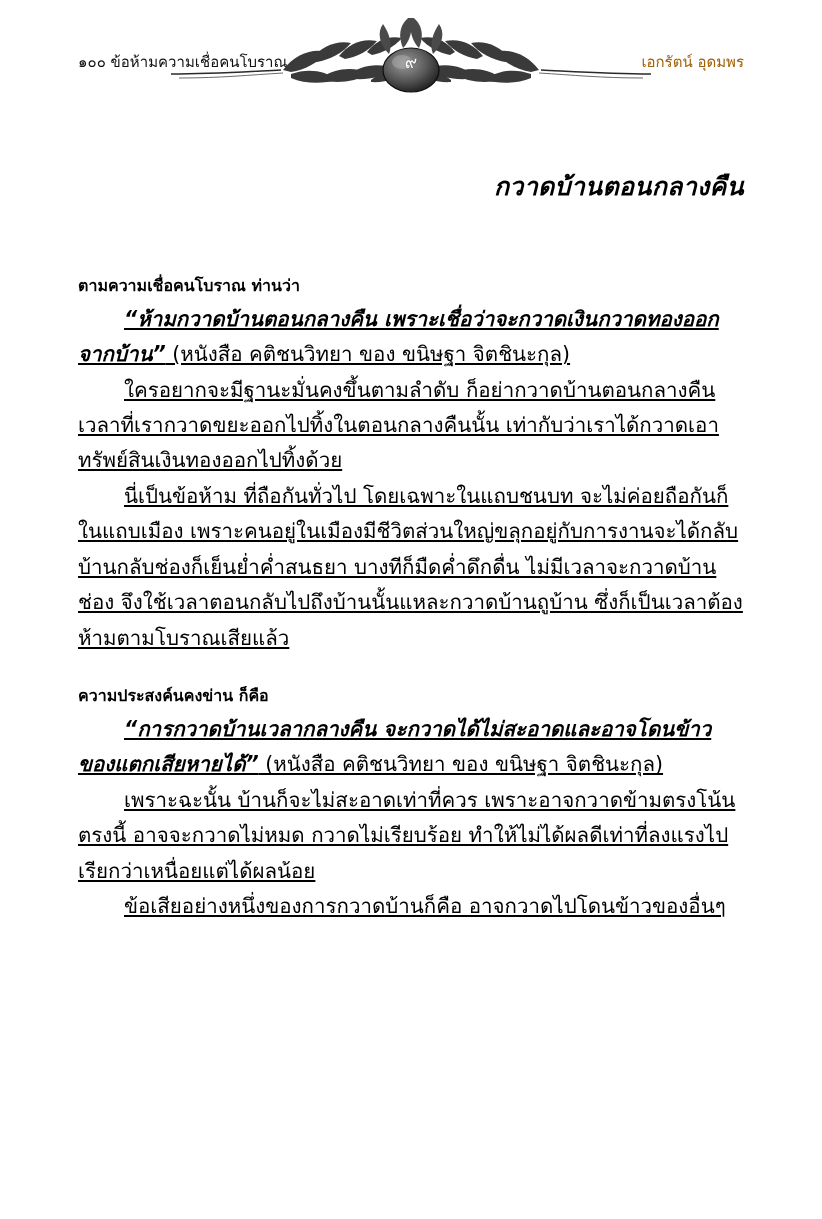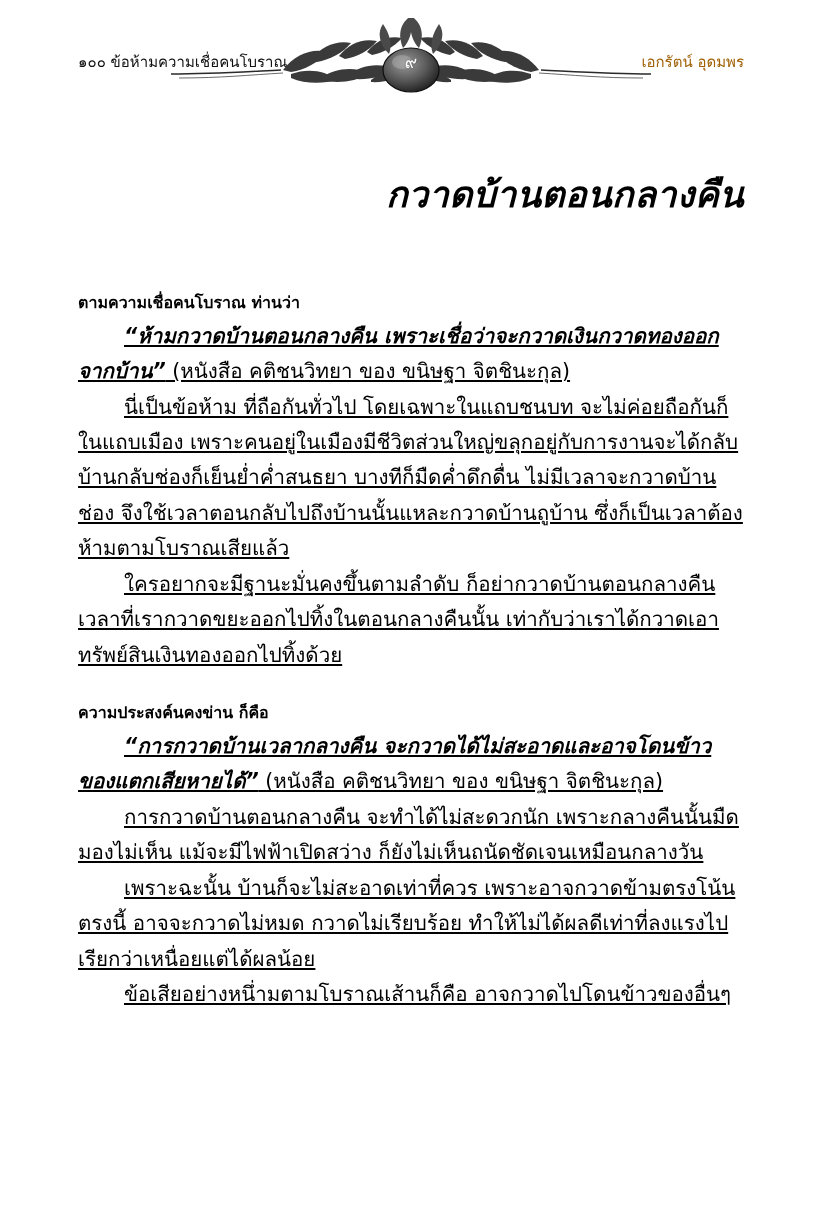--- a/index.html
+++ b/index.html
@@ -62,21 +62,21 @@
     font-size: 17px;
     color: #ffffff;
     font-family: "DejaVu Sans", sans-serif;
     z-index: 5;
     text-shadow: 0 0 2px rgba(0,0,0,.5);
   }
 
   
   .chapter-title {
     text-align: right;
-    font-size: 36px;
+    font-size: 25px;
     font-weight: bold;
     font-style: italic;
     letter-spacing: 0.3px;
     margin-top: 56px;
     margin-bottom: 0;
     font-family: "DejaVu Sans", sans-serif;
   }
 
   
   .body-block {
@@ -170,27 +170,26 @@
   </div>
 
   <div class="chapter-title">กวาดบ้านตอนกลางคืน</div>
 
   <div class="body-block">
 
     <div class="section-head">ตามความเชื่อคนโบราณ ท่านว่า</div>
     <p class="indent">
       <span class="quote">“ห้ามกวาดบ้านตอนกลางคืน  เพราะเชื่อว่าจะกวาดเงินกวาดทองออกจากบ้าน”</span><span class="src"> (หนังสือ คติชนวิทยา ของ ขนิษฐา จิตชินะกุล)</span>
     </p>
+    <p class="indent">ใครอยากจะมีฐานะมั่นคงขึ้นตามลำดับ ก็อย่ากวาดบ้านตอนกลางคืน เวลาที่เรากวาดขยะออกไปทิ้งในตอนกลางคืนนั้น เท่ากับว่าเราได้กวาดเอาทรัพย์สินเงินทองออกไปทิ้งด้วย</p>
     <p class="indent">นี่เป็นข้อห้าม  ที่ถือกันทั่วไป โดยเฉพาะในแถบชนบท จะไม่ค่อยถือกันก็ในแถบเมือง  เพราะคนอยู่ในเมืองมีชีวิตส่วนใหญ่ขลุกอยู่กับการงานจะได้กลับบ้านกลับช่องก็เย็นย่ำค่ำสนธยา บางทีก็มืดค่ำดึกดื่น ไม่มีเวลาจะกวาดบ้านช่อง จึงใช้เวลาตอนกลับไปถึงบ้านนั้นแหละกวาดบ้านถูบ้าน ซึ่งก็เป็นเวลาต้องห้ามตามโบราณเสียแล้ว</p>
-    <p class="indent">ใครอยากจะมีฐานะมั่นคงขึ้นตามลำดับ ก็อย่ากวาดบ้านตอนกลางคืน เวลาที่เรากวาดขยะออกไปทิ้งในตอนกลางคืนนั้น เท่ากับว่าเราได้กวาดเอาทรัพย์สินเงินทองออกไปทิ้งด้วย</p>
 
     <div class="block-gap"></div>
 
     <div class="section-head">ความประสงค์นคงข่าน ก็คือ</div>
     <p class="indent">
       <span class="quote">“การกวาดบ้านเวลากลางคืน จะกวาดได้ไม่สะอาดและอาจโดนข้าวของแตกเสียหายได้”</span><span class="src"> (หนังสือ คติชนวิทยา ของ ขนิษฐา จิตชินะกุล)</span>
     </p>
-    <p class="indent">การกวาดบ้านตอนกลางคืน จะทำได้ไม่สะดวกนัก เพราะกลางคืนนั้นมืดมองไม่เห็น แม้จะมีไฟฟ้าเปิดสว่าง ก็ยังไม่เห็นถนัดชัดเจนเหมือนกลางวัน</p>
     <p class="indent">เพราะฉะนั้น  บ้านก็จะไม่สะอาดเท่าที่ควร  เพราะอาจกวาดข้ามตรงโน้นตรงนี้  อาจจะกวาดไม่หมด  กวาดไม่เรียบร้อย  ทำให้ไม่ได้ผลดีเท่าที่ลงแรงไป เรียกว่าเหนื่อยแต่ได้ผลน้อย</p>
-    <p class="indent">ข้อเสียอย่างหนึ่ามตามโบราณเส้านก็คือ   อาจกวาดไปโดนข้าวของอื่นๆ</p>
+    <p class="indent">ข้อเสียอย่างหนึ่งของการกวาดบ้านก็คือ   อาจกวาดไปโดนข้าวของอื่นๆ</p>
 
   </div>
 </div>
 
 </body></html>

